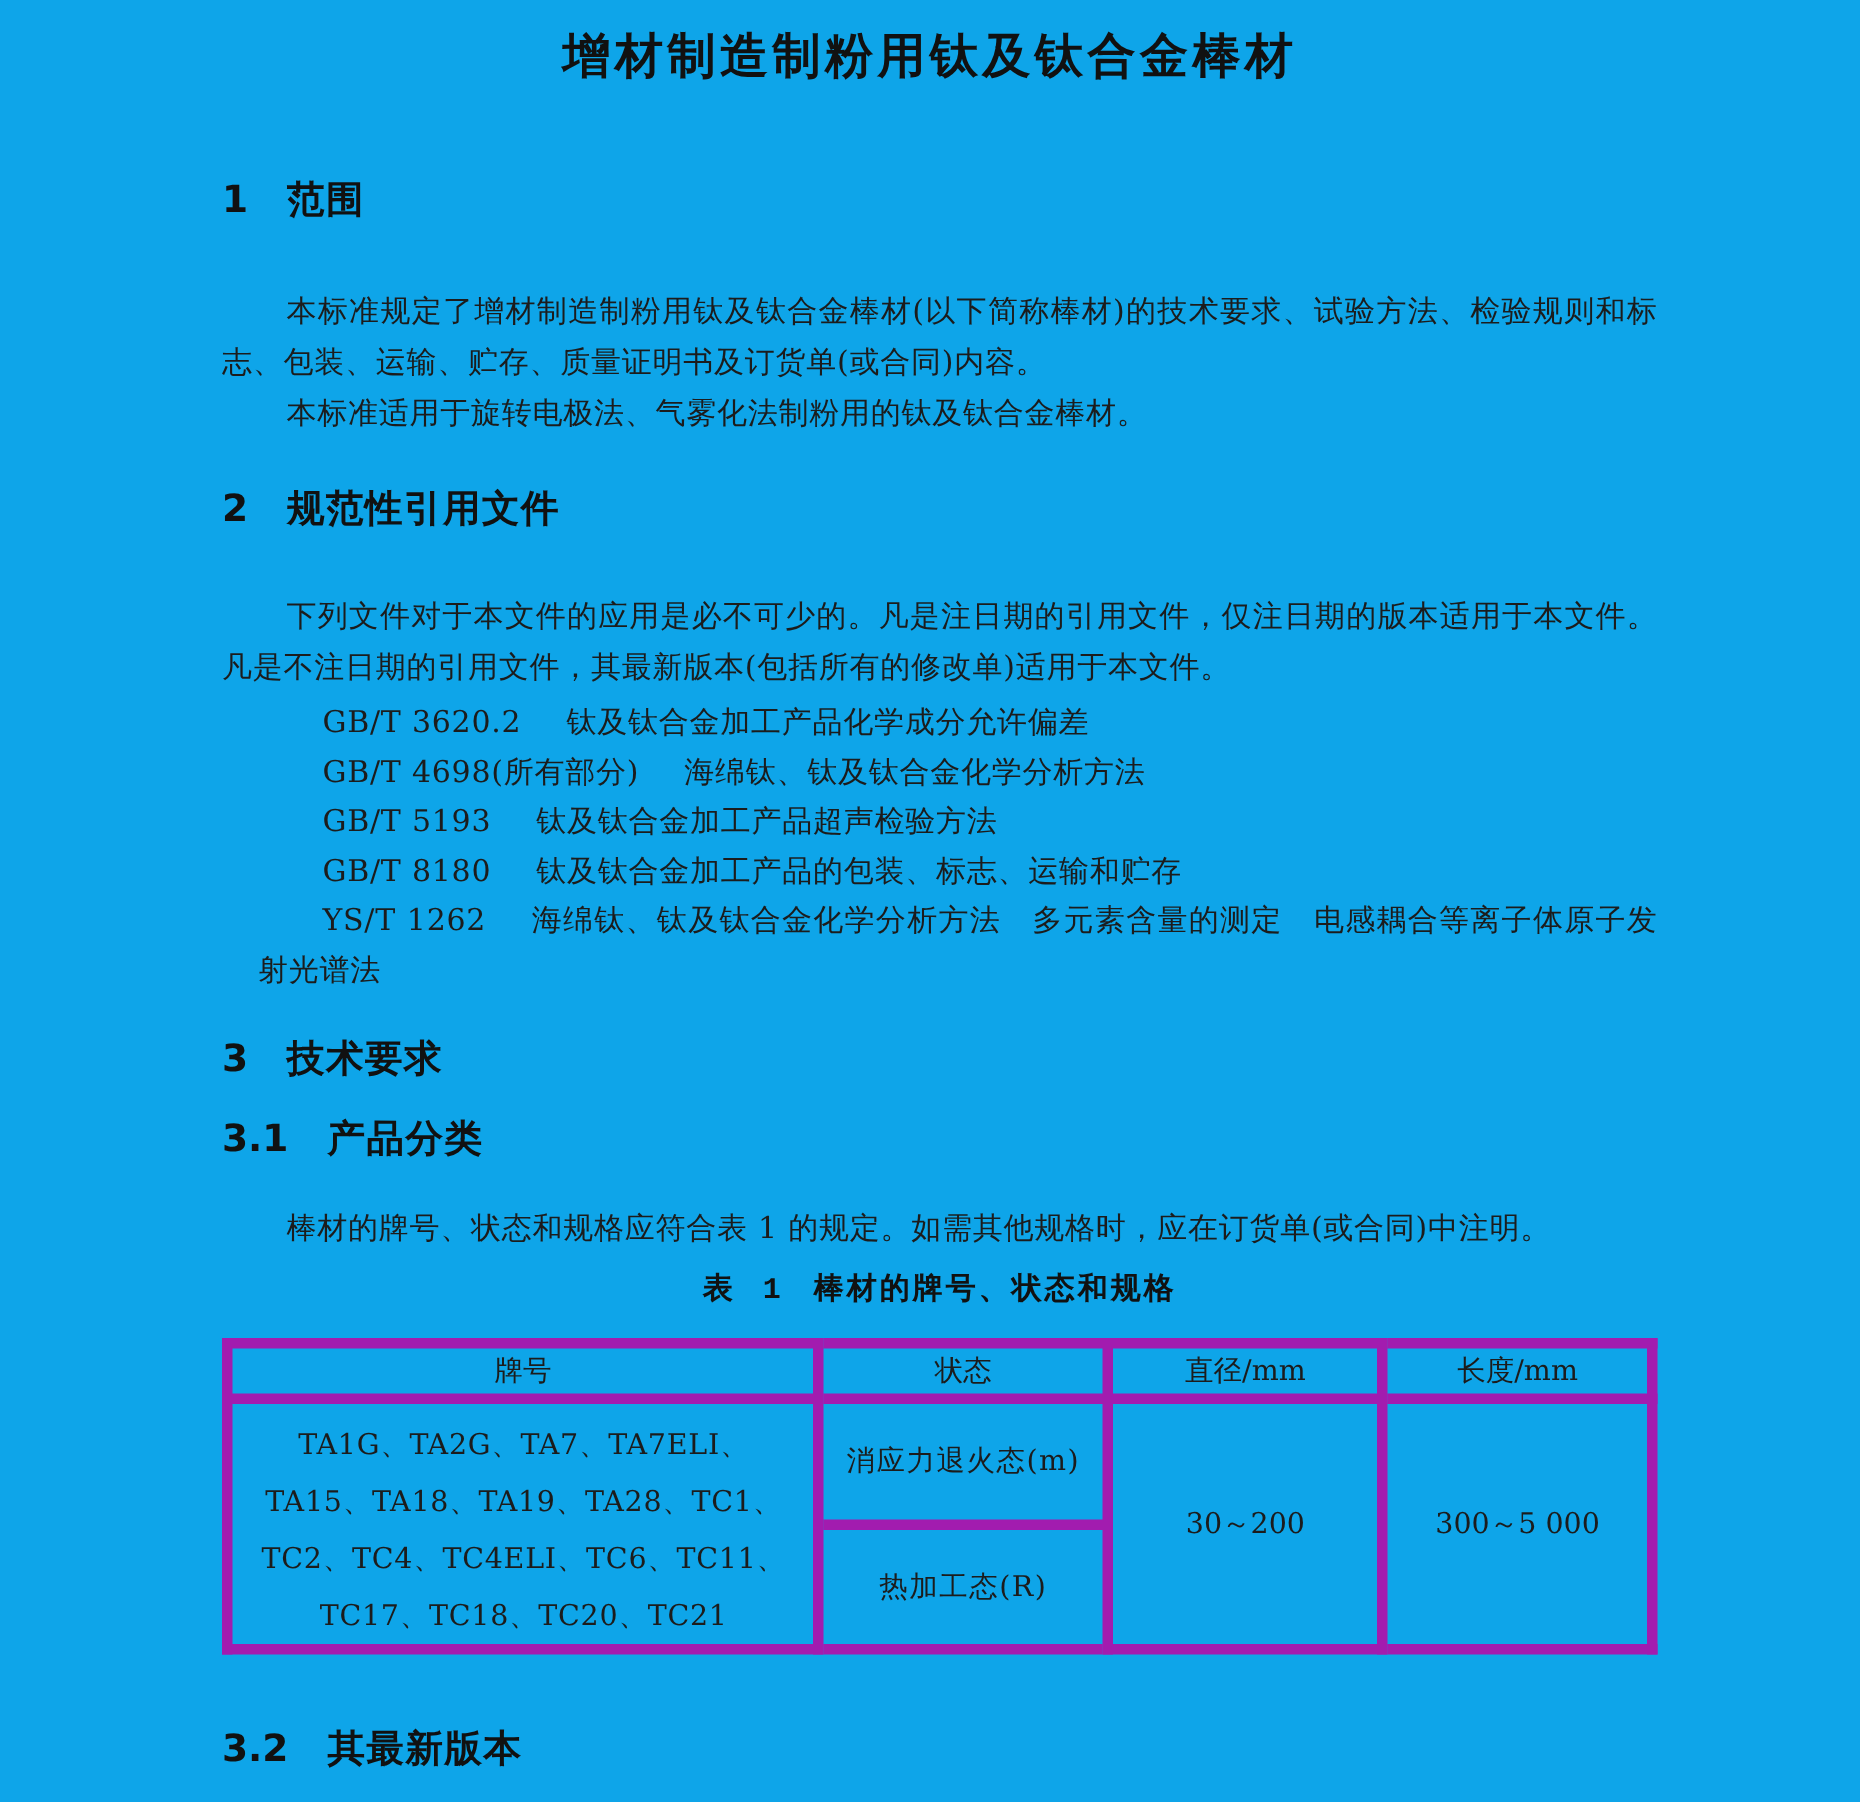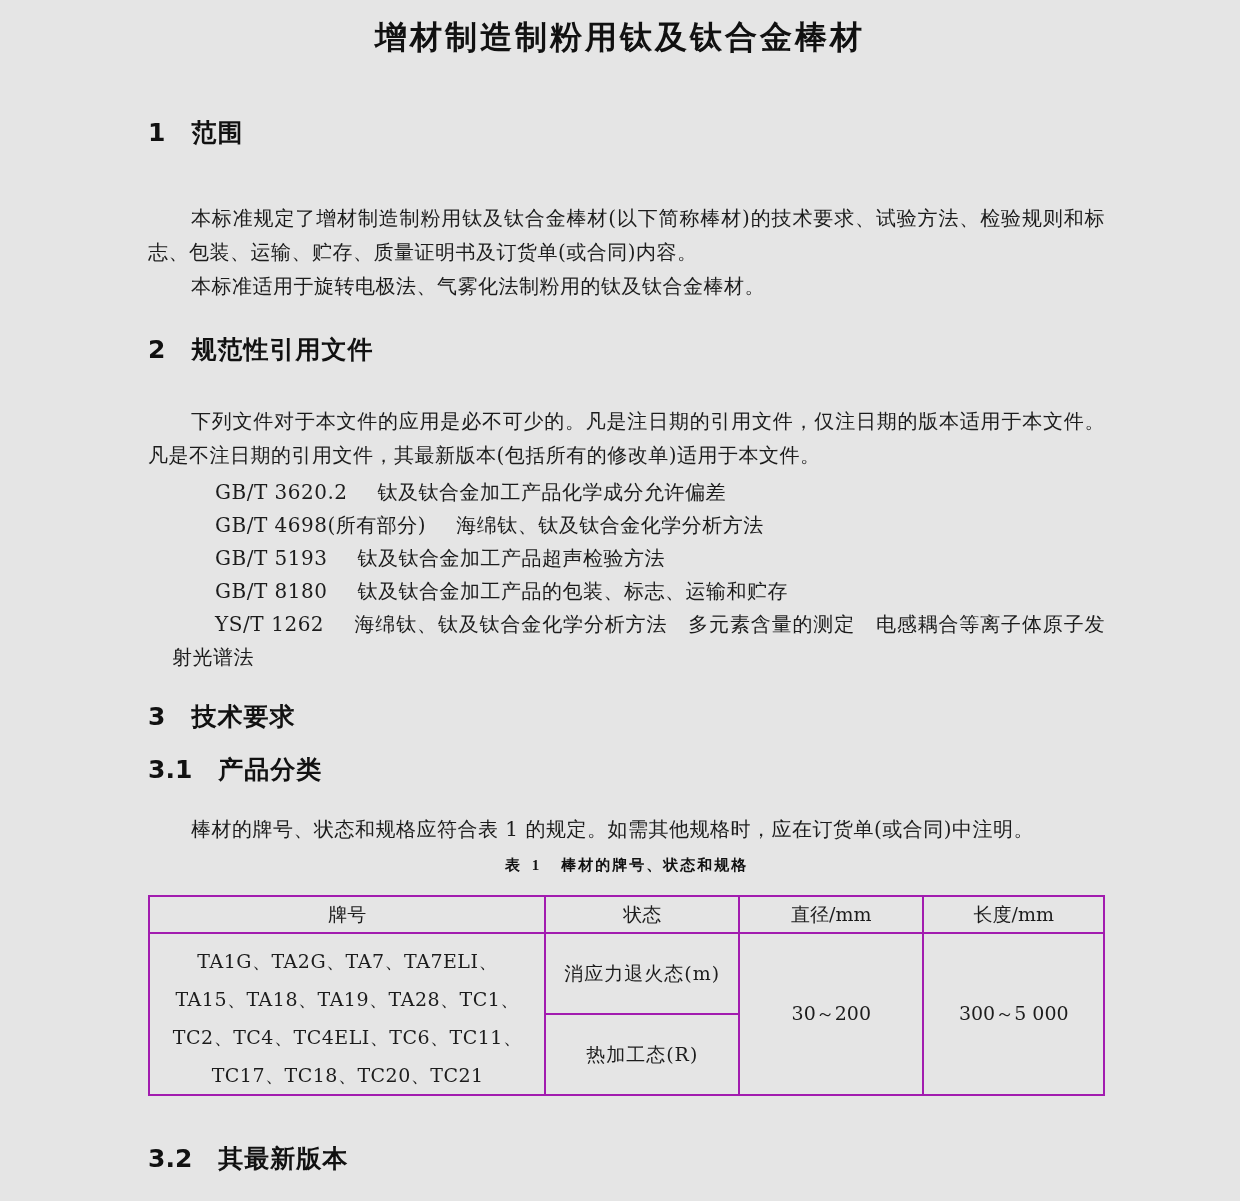--- a/index.html
+++ b/index.html
@@ -1,20 +1,20 @@
 <!DOCTYPE html>
 <html lang="zh"><head>
 <meta charset="utf-8">
 <style>
   * { margin:0; padding:0; box-sizing:border-box; }
   html,body { background:#ffffff; }
   .page {
     position:relative;
     width:1240px; height:1201px;
-    background:#e5e5e5;
+    background:#0ea5e9;
     color:#1c1c1c;
     font-family:"DejaVu Serif","Liberation Serif",serif;
     overflow:hidden;
   }
   .doc-title {
     padding-top:16px;
     text-align:center;
     font-family:"DejaVu Sans","Liberation Sans",sans-serif;
     font-weight:bold;
     font-size:32px;
@@ -41,54 +41,54 @@
   .mt-h32 { margin-top:46px; }
   
   .body-p {
     font-size:20px;
     line-height:34px;
     letter-spacing:0.5px;
     text-align:justify;
     text-indent:2.15em;
     color:#1c1c1c;
   }
-  .mt-p1 { margin-top:52px; }
+  .mt-p1 { margin-top:41px; }
   .mt-intro { margin-top:38px; }
   .mt-p31 { margin-top:26px; }
   
   .ref-list { margin-top:4px;margin-left:24px; }
   .ref-item {
     font-size:20px;
     line-height:33px;
     letter-spacing:0.5px;
     text-align:justify;
     text-indent:2.15em;
   }
   .ref-code { margin-right:30px; }
   
   .table-caption {
     margin-top:10px;
     text-align:center;
-    font-family:Liberation Serif, serif;
+    font-family:Liberation Mono, monospace;
     font-weight:bold;
-    font-size:15px;
+    font-size:20px;
     color:#111;
   }
   .cap-label { margin-right:18px; letter-spacing:4px; }
   .cap-text { letter-spacing:2px; }
   table.spec {
     margin-top:20px;
     width:100%;
     border-collapse:collapse;
     border:2px solid #2b2b2b;
     font-size:19px;
     color:#1c1c1c;
   }
   table.spec th, table.spec td {
-    border:2px solid #a21caf;
+    border:7px solid #a21caf;
     font-weight:normal;
     text-align:center;
     vertical-align:middle;
   }
   table.spec th { height:37px; font-size:19px; }
   .col-grade { width:41.5%; }
   .col-state { width:20.3%; }
   .col-dia   { width:19.3%; }
   .col-len   { width:18.9%; }
   td.grade-cell {

